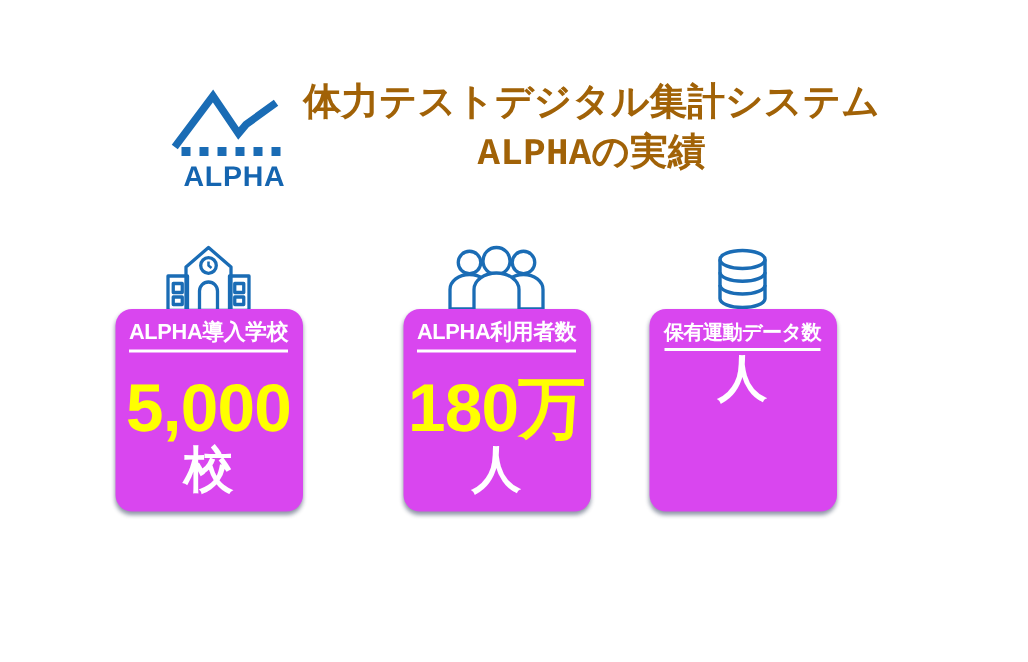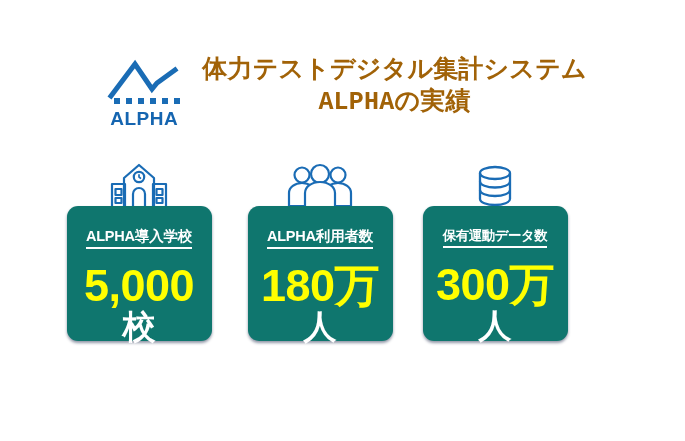--- a/index.html
+++ b/index.html
@@ -25,21 +25,21 @@
     display: flex;
     align-items: flex-start;
     justify-content: center;
   }
 
   .logo-block {
     width: 92px;
     margin-top: 4px;
     display: flex;
     flex-direction: column;
-    align-items: center;
+    align-items: flex-end;
     flex: 0 0 auto;
   }
   .logo-mark {
     display: block;
     width: 78px;
     height: 50px;
   }
   .logo-word {
     font-size: 19px;
     font-weight: bold;
@@ -72,46 +72,46 @@
   }
   .card-wrap {
     position: absolute;
     top: 0;
     width: 152px;
     display: flex;
     flex-direction: column;
     align-items: center;
   }
   .card-wrap.c0 { left: 63px; }
-  .card-wrap.c1 { left: 244px; align-items: center; }
+  .card-wrap.c1 { left: 255px; align-items: center; }
   .card-wrap.c2 { left: 419px; text-align: center; }
 
   .card-icon {
     height: 52px;
     display: flex;
     align-items: flex-end;
     justify-content: center;
     margin-bottom: -4px;
     position: relative;
     z-index: 1;
   }
   .card-icon.wide { height: 52px; }
 
   .card {
-    width: 145px;
+    width: 125px;
     height: 135px;
-    background: #0f766e;
+    background: #d946ef;
     border-radius: 11px;
     box-shadow: 0 2px 3px rgba(10,25,60,0.45);
     position: relative;
     z-index: 2;
     display: flex;
     flex-direction: column;
     align-items: center;
-    padding-top: 23px;
+    padding-top: 9px;
     box-sizing: border-box;
   }
   .card-heading {
     color: #ffffff;
     font-weight: bold;
     font-size: 14.5px;
     line-height: 1.1;
     letter-spacing: -0.2px;
     border-bottom: 2px solid #ffffff;
     padding-bottom: 2px;
@@ -217,18 +217,17 @@
         <g fill="none" stroke="#1a6cb5" stroke-width="2.3" stroke-linejoin="round">
           <ellipse cx="24" cy="11" rx="15" ry="6"></ellipse>
           <path d="M9 11 L9 37 a15 6 0 0 0 30 0 L39 11"></path>
           <path d="M9 19.5 a15 6 0 0 0 30 0"></path>
           <path d="M9 28 a15 6 0 0 0 30 0"></path>
         </g>
       </svg>
     </div>
     <div class="card">
       <div class="card-heading small">保有運動データ数</div>
-      <div class="card-value">300万</div>
       <div class="card-unit">人</div>
     </div>
   </div>
 
 </div>
 
 </body></html>

